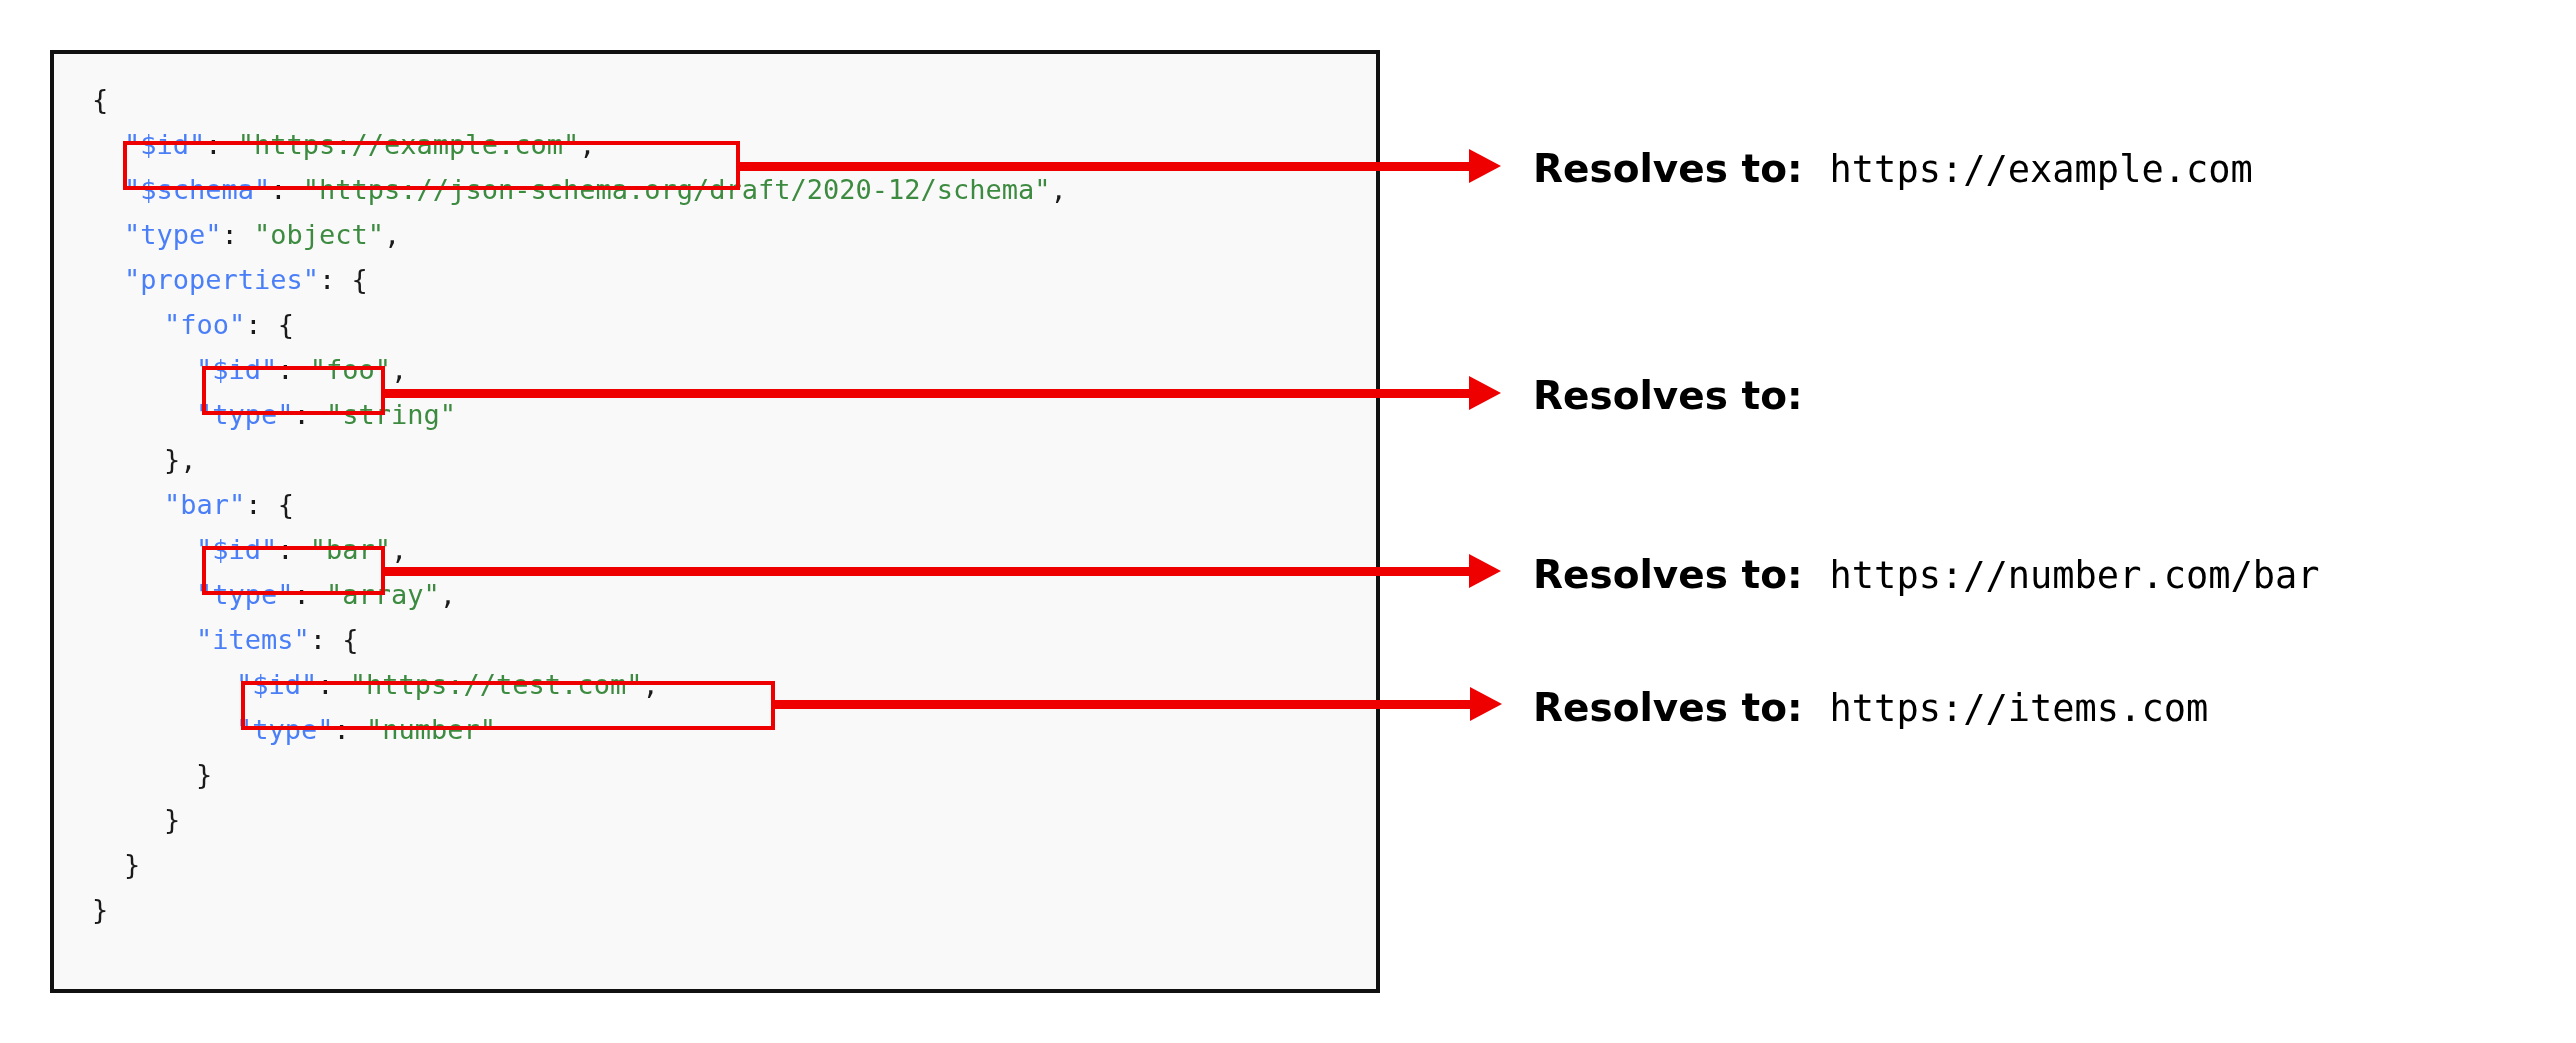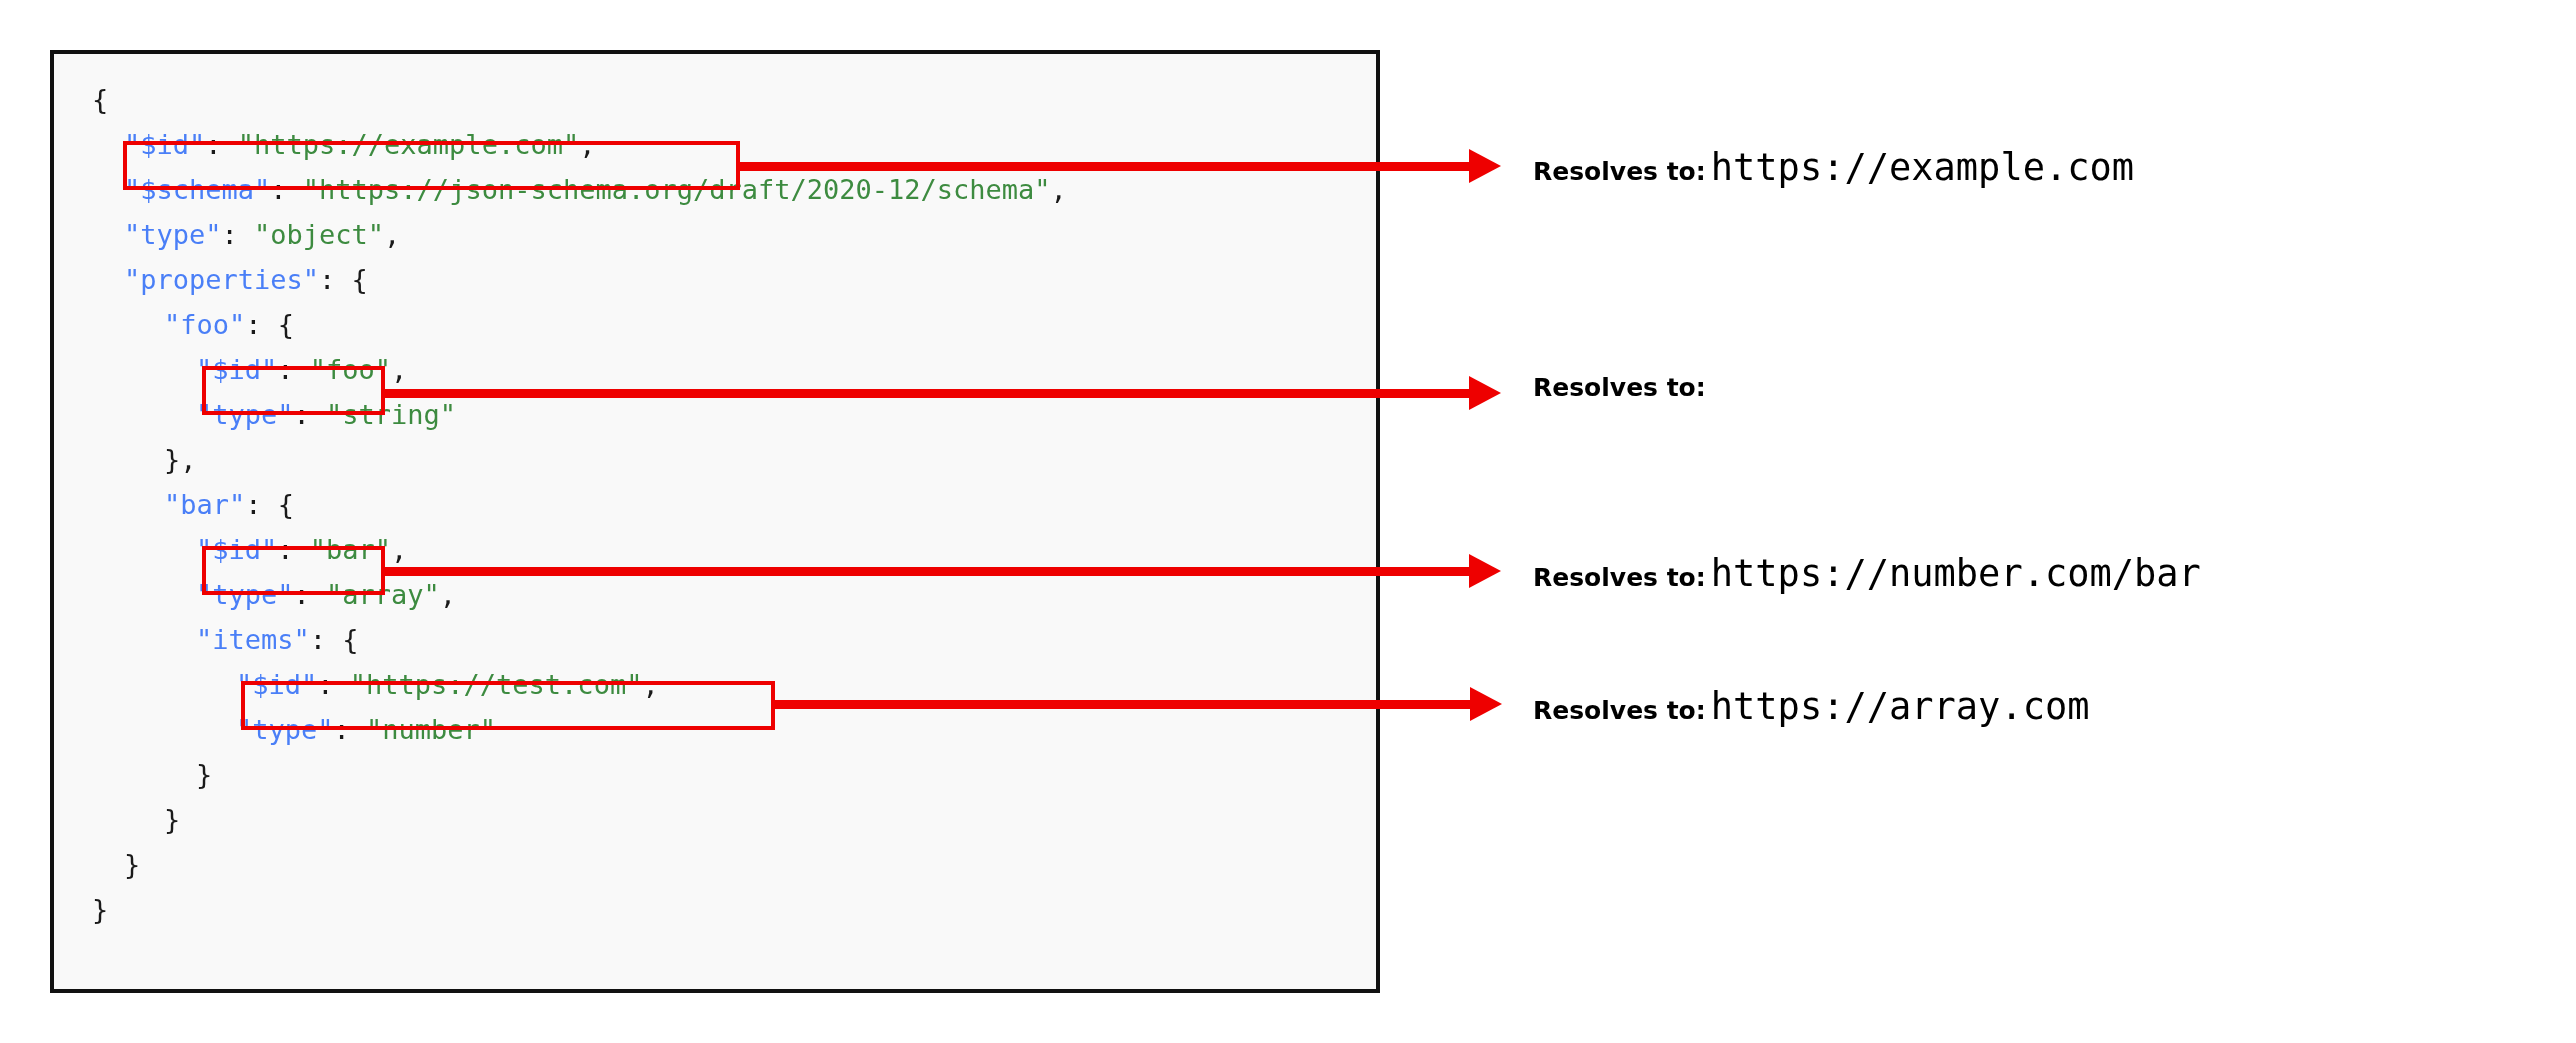--- a/index.html
+++ b/index.html
@@ -82,23 +82,23 @@
   .resolve-row {
     position: absolute;
     left: 1533px;
     white-space: nowrap;
     display: flex;
     align-items: baseline;
   }
   .resolve-label {
     font-family: "DejaVu Sans", sans-serif;
     font-weight: bold;
-    font-size: 25px;
+    font-size: 39px;
     color: #000000;
-    margin-right: 5px;
+    margin-right: 27px;
   }
   .resolve-url {
     font-family: "DejaVu Sans Mono", monospace;
     font-size: 37px;
     color: #000000;
   }
 </style>
 </head>
 <body>
 
@@ -140,18 +140,18 @@
       </div>
       <div class="resolve-row" style="top: 373px;">
         <span class="resolve-label">Resolves to:</span>
       </div>
       <div class="resolve-row" style="top: 552px;">
         <span class="resolve-label">Resolves to:</span>
         <span class="resolve-url">https://number.com/bar</span>
       </div>
       <div class="resolve-row" style="top: 685px;">
         <span class="resolve-label">Resolves to:</span>
-        <span class="resolve-url">https://array.com</span>
+        <span class="resolve-url">https://items.com</span>
       </div>
     </div>
 
 </div>
 
 
 </body></html>

